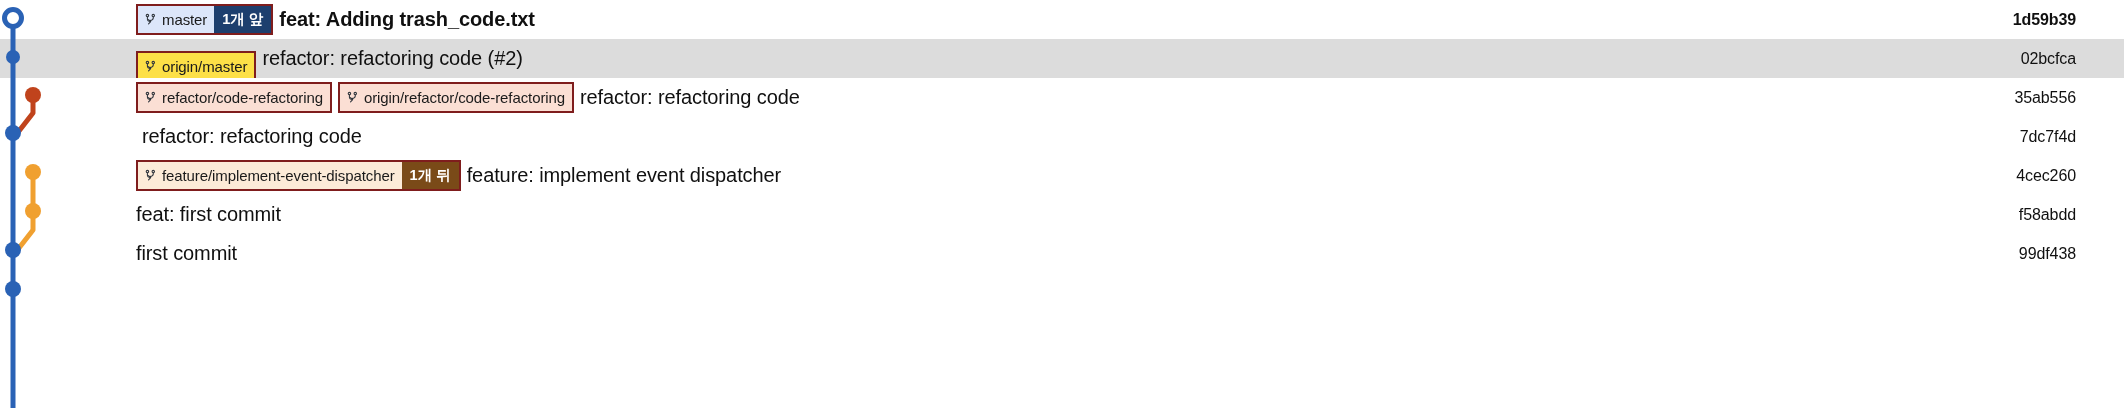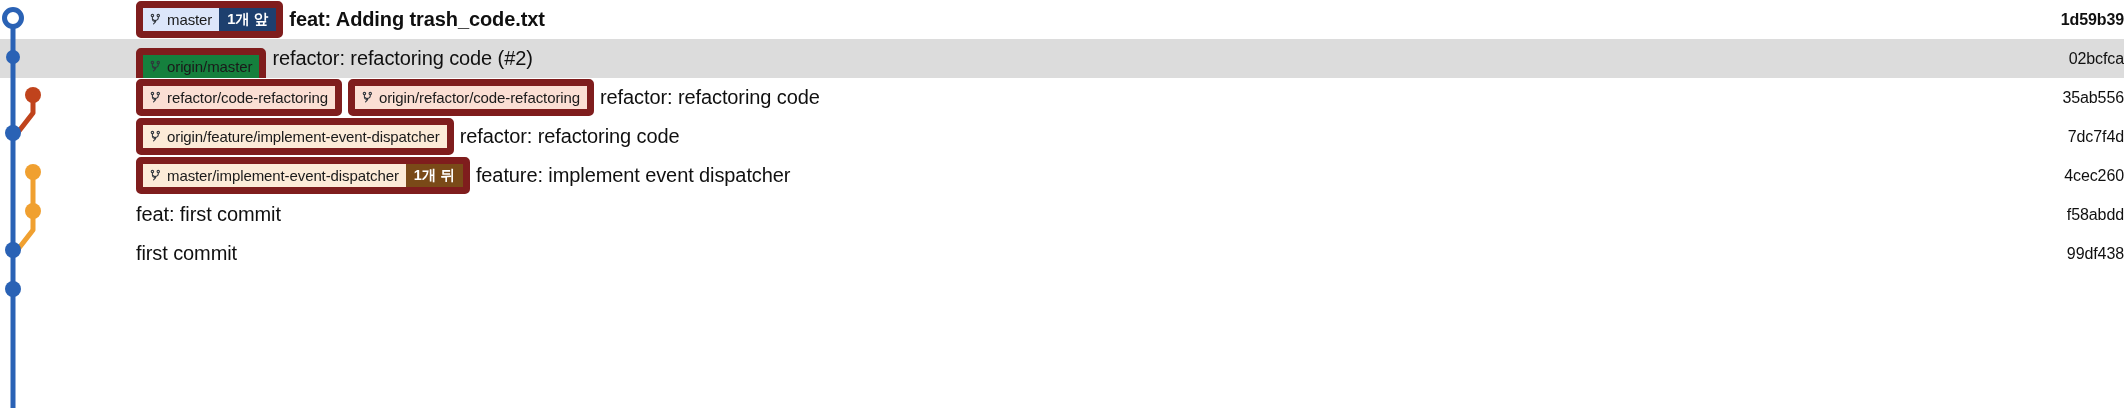--- a/index.html
+++ b/index.html
@@ -51,44 +51,44 @@
     align-items: center;
     gap: 6px;
     flex: 0 0 auto;
     height: 100%;
   }
 
   
   .ref-chip {
     display: inline-flex;
     align-items: center;
-    height: 37px;
-    border-radius: 5px;
-    border: 7px solid #7f1d1d;
+    height: 31px;
+    border-radius: 0;
+    border: 2px solid #7f1d1d;
     font-size: 15px;
     line-height: 1;
     color: #1a1a1a;
     overflow: hidden;
     background: #dfe8fb;
     white-space: nowrap;
   }
   .ref-chip .ref-body {
     display: inline-flex;
     align-items: center;
     gap: 5px;
     padding: 0 7px 0 6px;
     height: 100%;
   }
   .ref-chip .ref-name {
     font-size: 15px;
     font-weight: 400;
     letter-spacing: -0.1px;
   }
   .ref-chip.local-master   { background: #dce6fa; }
-  .ref-chip.remote-master  { background: #15803d; margin-top: 16px; }
+  .ref-chip.remote-master  { background: #fde047; margin-top: 16px; }
   .ref-chip.refactor       { background: #fbdfd4; }
   .ref-chip.feature        { background: #fcebd8; }
 
   .branch-icon { width: 13px; height: 15px; flex: 0 0 13px; display:block; }
 
   
   .ref-badge {
     display: inline-flex;
     align-items: center;
     justify-content: center;
@@ -112,20 +112,21 @@
   .refs:empty + .subject { margin-left: 0; }
   .subject.head { font-weight: 700; }
   .subject.no-refs { margin-left: 0; }
 
   .spacer { flex: 1 1 auto; }
 
   .hash {
     flex: 0 0 auto;
     font-size: 16px;
     color: #101010;
+    padding-right: 48px;
     white-space: nowrap;
     letter-spacing: -0.1px;
   }
   .hash.head { font-weight: 700; }
 </style>
 </head>
 <body>
 
 <div id="root">
 
@@ -226,55 +227,39 @@
               <span class="ref-name">origin/refactor/code-refactoring</span>
             </span>
           </span>
         </div>
         <span class="subject">refactor: refactoring code</span>
         <div class="spacer"></div>
         <span class="hash">35ab556</span>
       </div>
       <div class="commit-row">
         <div class="row-left-pad"></div>
+        <span class="subject">refactor: refactoring code</span>
+        <div class="spacer"></div>
+        <span class="hash">7dc7f4d</span>
+      </div>
+      <div class="commit-row">
+        <div class="row-left-pad"></div>
         <div class="refs">
           <span class="ref-chip feature">
             <span class="ref-body">
               <svg class="branch-icon" viewBox="0 0 16 16" xmlns="http://www.w3.org/2000/svg">
                 <g fill="none" stroke="#30363d" stroke-width="1.3" stroke-linecap="round" stroke-linejoin="round">
                   <circle cx="4.2" cy="3.2" r="1.5"></circle>
                   <circle cx="11.4" cy="3.2" r="1.5"></circle>
                   <path d="M4.2 4.7 v3.0 c0 2.3 2.2 2.6 4.0 2.8"></path>
                   <path d="M11.4 4.7 v1.4 c0 2.4 -2.3 3.0 -4.2 3.3"></path>
                   <path d="M5.6 13.4 L8.2 10.6 L5.6 8.2"></path>
                 </g>
               </svg>
-              <span class="ref-name">origin/feature/implement-event-dispatcher</span>
-            </span>
-          </span>
-        </div>
-        <span class="subject">refactor: refactoring code</span>
-        <div class="spacer"></div>
-        <span class="hash">7dc7f4d</span>
-      </div>
-      <div class="commit-row">
-        <div class="row-left-pad"></div>
-        <div class="refs">
-          <span class="ref-chip feature">
-            <span class="ref-body">
-              <svg class="branch-icon" viewBox="0 0 16 16" xmlns="http://www.w3.org/2000/svg">
-                <g fill="none" stroke="#30363d" stroke-width="1.3" stroke-linecap="round" stroke-linejoin="round">
-                  <circle cx="4.2" cy="3.2" r="1.5"></circle>
-                  <circle cx="11.4" cy="3.2" r="1.5"></circle>
-                  <path d="M4.2 4.7 v3.0 c0 2.3 2.2 2.6 4.0 2.8"></path>
-                  <path d="M11.4 4.7 v1.4 c0 2.4 -2.3 3.0 -4.2 3.3"></path>
-                  <path d="M5.6 13.4 L8.2 10.6 L5.6 8.2"></path>
-                </g>
-              </svg>
-              <span class="ref-name">master/implement-event-dispatcher</span>
+              <span class="ref-name">feature/implement-event-dispatcher</span>
             </span>
             <span class="ref-badge behind">1개 뒤</span>
           </span>
         </div>
         <span class="subject">feature: implement event dispatcher</span>
         <div class="spacer"></div>
         <span class="hash">4cec260</span>
       </div>
       <div class="commit-row">
         <div class="row-left-pad"></div>

